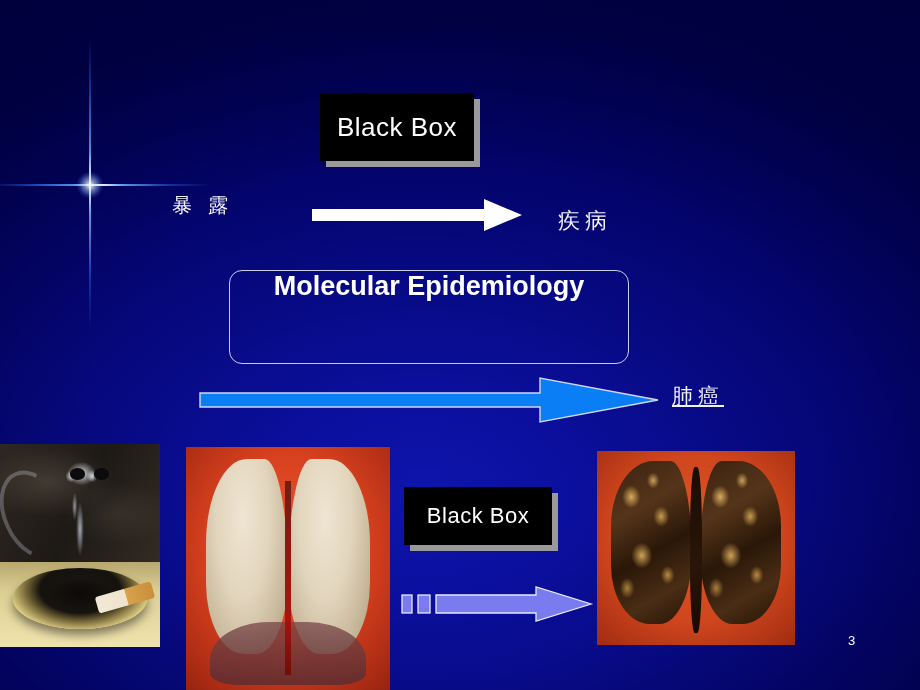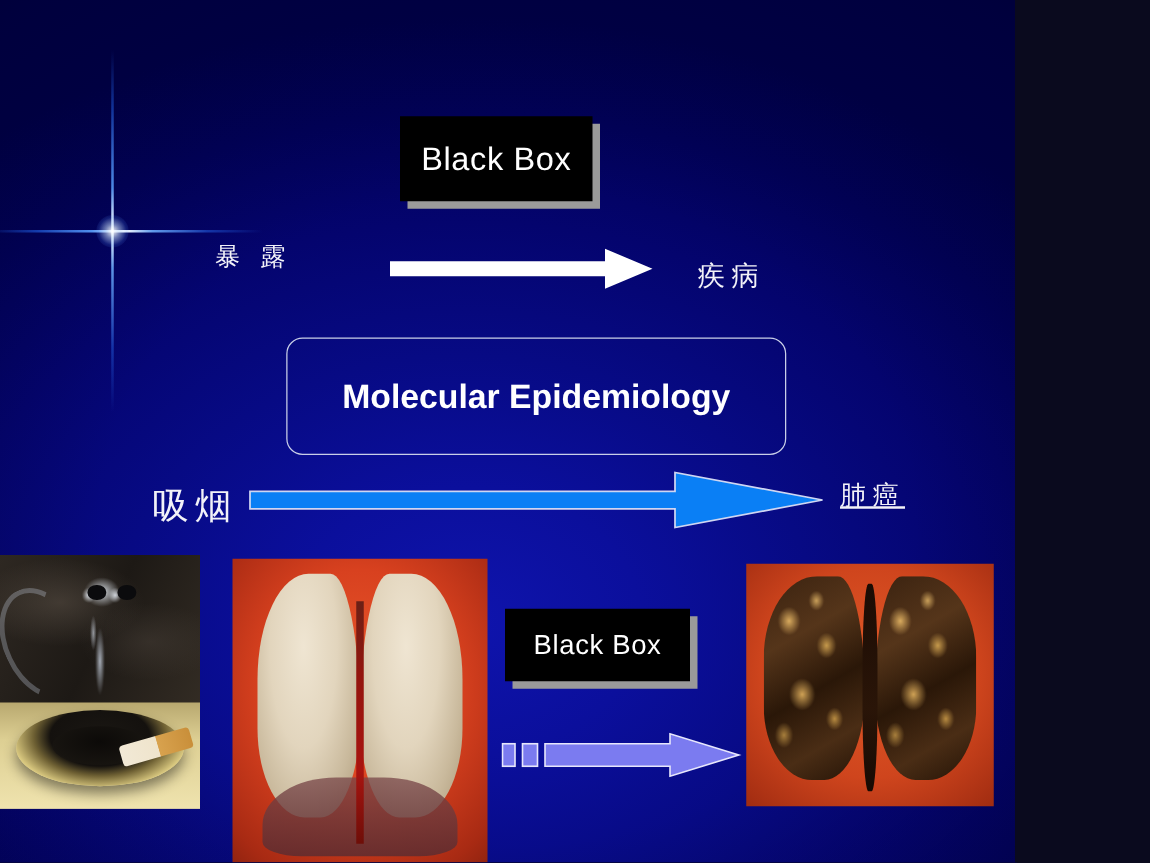--- a/index.html
+++ b/index.html
@@ -2,21 +2,21 @@
 <html><head>
 <meta charset="utf-8">
 <style>
   html, body {
     margin: 0;
     padding: 0;
     background: #0a0a1e;
   }
   .slide {
     position: relative;
-    width: 812px;
+    width: 920px;
     height: 690px;
     overflow: hidden;
     font-family: "Liberation Sans", sans-serif;
     background: #000063;
   }
   
   .bg-base {
     position: absolute;
     inset: 0;
     background:
@@ -92,21 +92,20 @@
     white-space: nowrap;
   }
 
   
   .callout {
     position: absolute;
     border: 1.6px solid #c9cfe8;
     border-radius: 13px;
     background: transparent;
     display: flex;
-    align-items: center;
     justify-content: center;
     color: #ffffff;
     font-weight: bold;
     white-space: nowrap;
   }
 
   
   .cjk {
     position: absolute;
     color: #f2f2f8;
@@ -257,21 +256,20 @@
   <svg class="arrow-svg" style="left:308px; top:196px;" width="220" height="38" viewBox="0 0 220 38">
     <polygon points="4,13 176,13 176,3 214,19 176,35 176,25 4,25" fill="#ffffff"></polygon>
   </svg>
 
   <div class="cjk" style="left:558px; top:206px; font-size:22px;">疾病</div>
 
   <div class="callout" style="left:229px; top:270px; width:398px; height:92px; font-size:27px;">
     <span>Molecular Epidemiology</span>
   </div>
 
-  <div class="cjk" style="left:122px; top:385px; font-size:29px;">吸烟</div>
 
   <svg class="arrow-svg" style="left:198px; top:376px;" width="464" height="48" viewBox="0 0 464 48">
     <polygon points="2,17 342,17 342,2 460,24 342,46 342,31 2,31" fill="#0a7ff5" stroke="#cfd6f2" stroke-width="1.4"></polygon>
   </svg>
 
   <div class="cjk" style="left:672px; top:382px; font-size:21px;text-decoration:underline;">肺癌</div>
 
   <div class="photo ph-ash" style="left:0px; top:444px; width:160px; height:203px;">
     <div class="ash-wall"></div>
     <div class="ash-table"></div>

